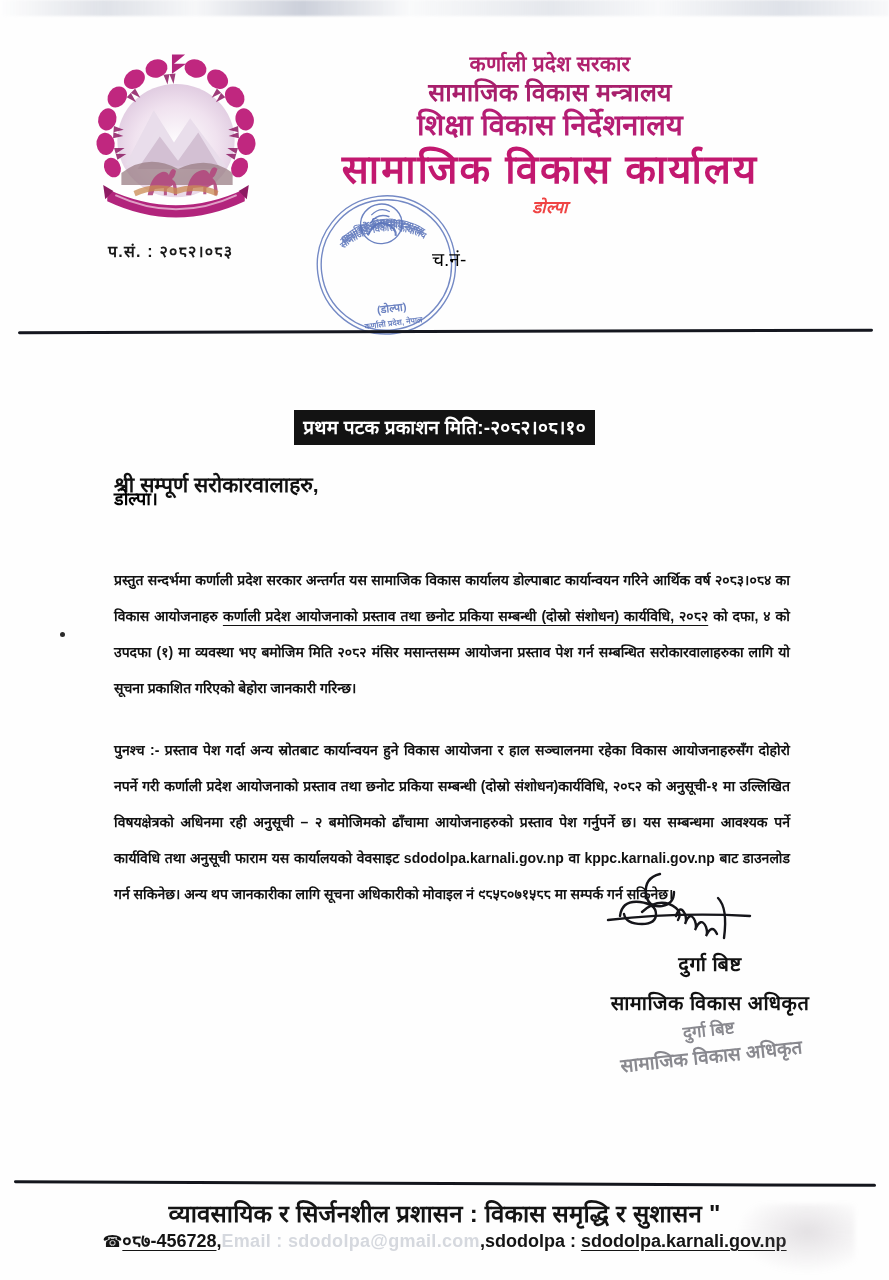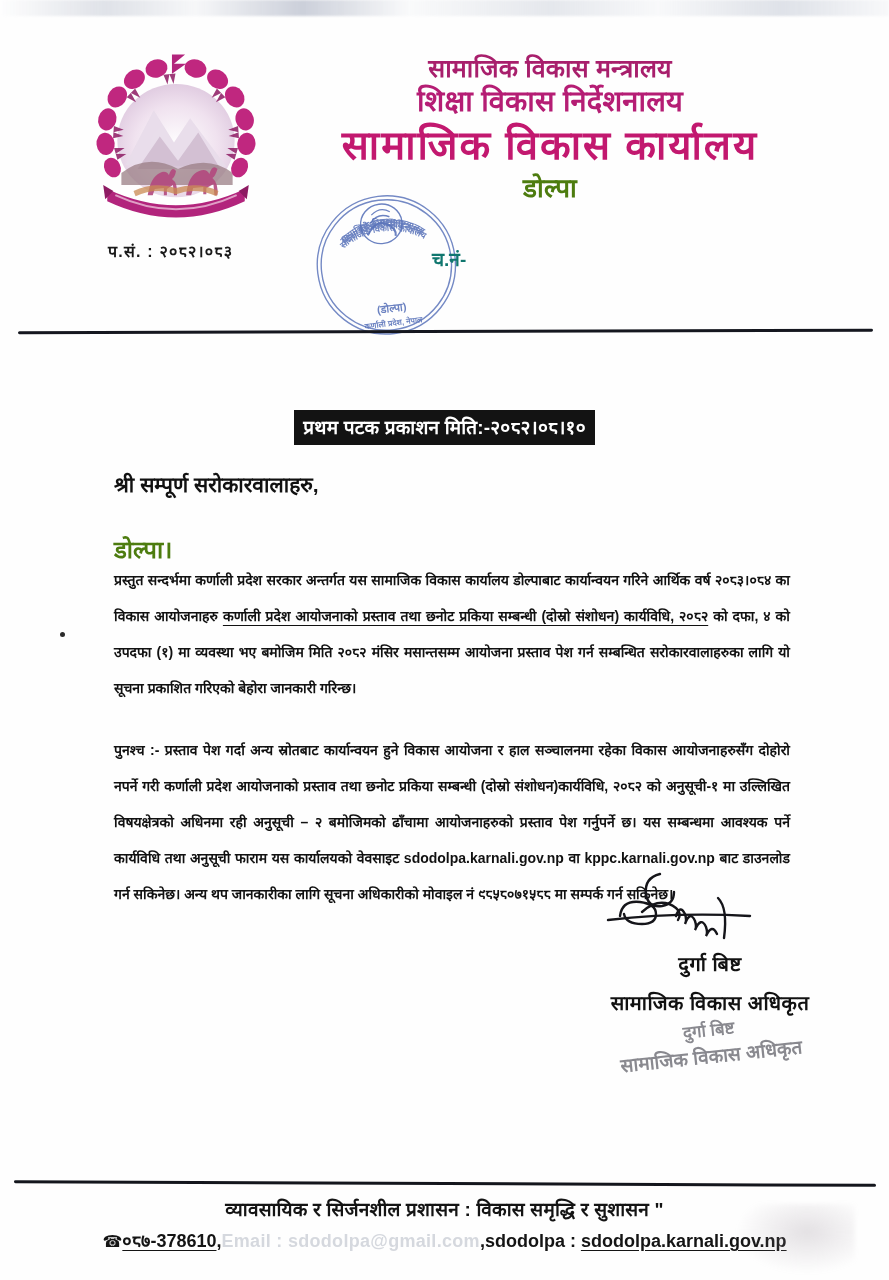--- a/index.html
+++ b/index.html
@@ -58,38 +58,38 @@
   }
   .hl {
     font-family: "Liberation Sans", "DejaVu Sans", sans-serif;
     font-weight: bold;
     letter-spacing: .2px;
   }
   .hl-1 { font-size: 21px; color: #b0216e; }
   .hl-2 { font-size: 25px; color: #a81f6c; margin-top: 2px; }
   .hl-3 { font-size: 29px; color: #b51d74; margin-top: 3px; }
   .hl-4 { font-size: 40px; color: #c2186f; margin-top: 6px; letter-spacing: 2px; }
-  .hl-5 { font-size: 26px; color: #4d7c0f; margin-top: 6px; }
+  .hl-5 { font-size: 17px; color: #ef4444; margin-top: 6px; font-style: italic; }
 
   .regline {
     position: absolute;
     left: 108px;
     top: 240px;
     font-size: 16px;
     font-weight: bold;
     letter-spacing: 1.2px;
     color: #1a1a1a;
   }
   .chano {
     position: absolute;
     left: 432px;
     top: 246px;
     font-size: 19px;
-    font-weight: bold;
-    color: #0f766e;
+    font-weight: normal;
+    color: #000000;
   }
 
   
   .stamp {
     position: absolute;
     left: 312px;
     top: 188px;
     width: 148px;
     height: 148px;
     transform: rotate(-7deg);
@@ -142,24 +142,24 @@
 
   .salutation {
     position: absolute;
     left: 114px; top: 470px;
     font-size: 21px;
     font-weight: bold;
     color: #111;
   }
   .salutation-2 {
     position: absolute;
-    left: 114px; top: 532px;
-    font-size: 24px;
-    font-weight: bold;
-    color: #4d7c0f;
+    left: 114px; top: 486px;
+    font-size: 18px;
+    font-weight: bold;
+    color: #000000;
   }
 
   .para {
     position: absolute;
     left: 114px;
     width: 676px;
     font-size: 14px;
     line-height: 36px;
     text-align: justify;
     text-justify: inter-word;
@@ -220,21 +220,21 @@
     height: 3px;
     background: #14161d;
     border-radius: 2px;
     transform: rotate(0.25deg);
   }
   .foot-slogan {
     position: absolute;
     left: 0; top: 1196px;
     width: 889px;
     text-align: center;
-    font-size: 19px;
+    font-size: 24px;
     font-weight: bold;
     color: #141414;
     letter-spacing: .2px;
   }
   .foot-contact {
     position: absolute;
     left: 0; top: 1228px;
     width: 889px;
     text-align: center;
     font-size: 18px;
@@ -355,20 +355,21 @@
         <path d="M30 150 Q90 178 150 150" stroke="#f3d4e6" stroke-width="2" fill="none" opacity=".7"></path>
 
         <path d="M18 140 l10 6 l-8 8 z" fill="#8e1b63"></path>
         <path d="M162 140 l-10 6 l8 8 z" fill="#8e1b63"></path>
 
         <path d="M48 146 q20 -10 42 -3 q22 -7 42 3 l-2 5 q-20 -9 -40 -2 q-20 -7 -40 2 z" fill="#c98a52" opacity=".75"></path>
       </svg>
     </div>
 
     <div class="head-lines">
+      <div class="hl hl-1">कर्णाली प्रदेश सरकार</div>
       <div class="hl hl-2">सामाजिक विकास मन्त्रालय</div>
       <div class="hl hl-3">शिक्षा विकास निर्देशनालय</div>
       <div class="hl hl-4">सामाजिक विकास कार्यालय</div>
       <div class="hl hl-5">डोल्पा</div>
     </div>
 
     <div class="stamp">
       <svg viewBox="0 0 150 150" xmlns="http://www.w3.org/2000/svg">
         <defs>
           <path id="arc1" d="M20 84 A56 56 0 0 1 130 84"></path>
@@ -434,16 +435,16 @@
     <div class="sig-name">दुर्गा बिष्ट</div>
     <div class="sig-title">सामाजिक विकास अधिकृत</div>
     <div class="sig-stamp">
       <div class="ss1">दुर्गा बिष्ट</div>
       <div class="ss2">सामाजिक विकास अधिकृत</div>
     </div>
   </div>
 
   <div class="foot-rule"></div>
   <div class="foot-slogan">व्यावसायिक र सिर्जनशील प्रशासन : विकास समृद्धि र सुशासन "</div>
-  <div class="foot-contact"><span class="tel-glyph">☎</span><span class="phone">०८७-378610</span><span>,</span><span class="faded">Email : sdodolpa@gmail.com</span><span>,sdodolpa : </span><span class="site">sdodolpa.karnali.gov.np</span></div>
+  <div class="foot-contact"><span class="tel-glyph">☎</span><span class="phone">०८७-456728</span><span>,</span><span class="faded">Email : sdodolpa@gmail.com</span><span>,sdodolpa : </span><span class="site">sdodolpa.karnali.gov.np</span></div>
 
   <div class="scan-smudge"></div>
 </div>
 
 </body></html>

